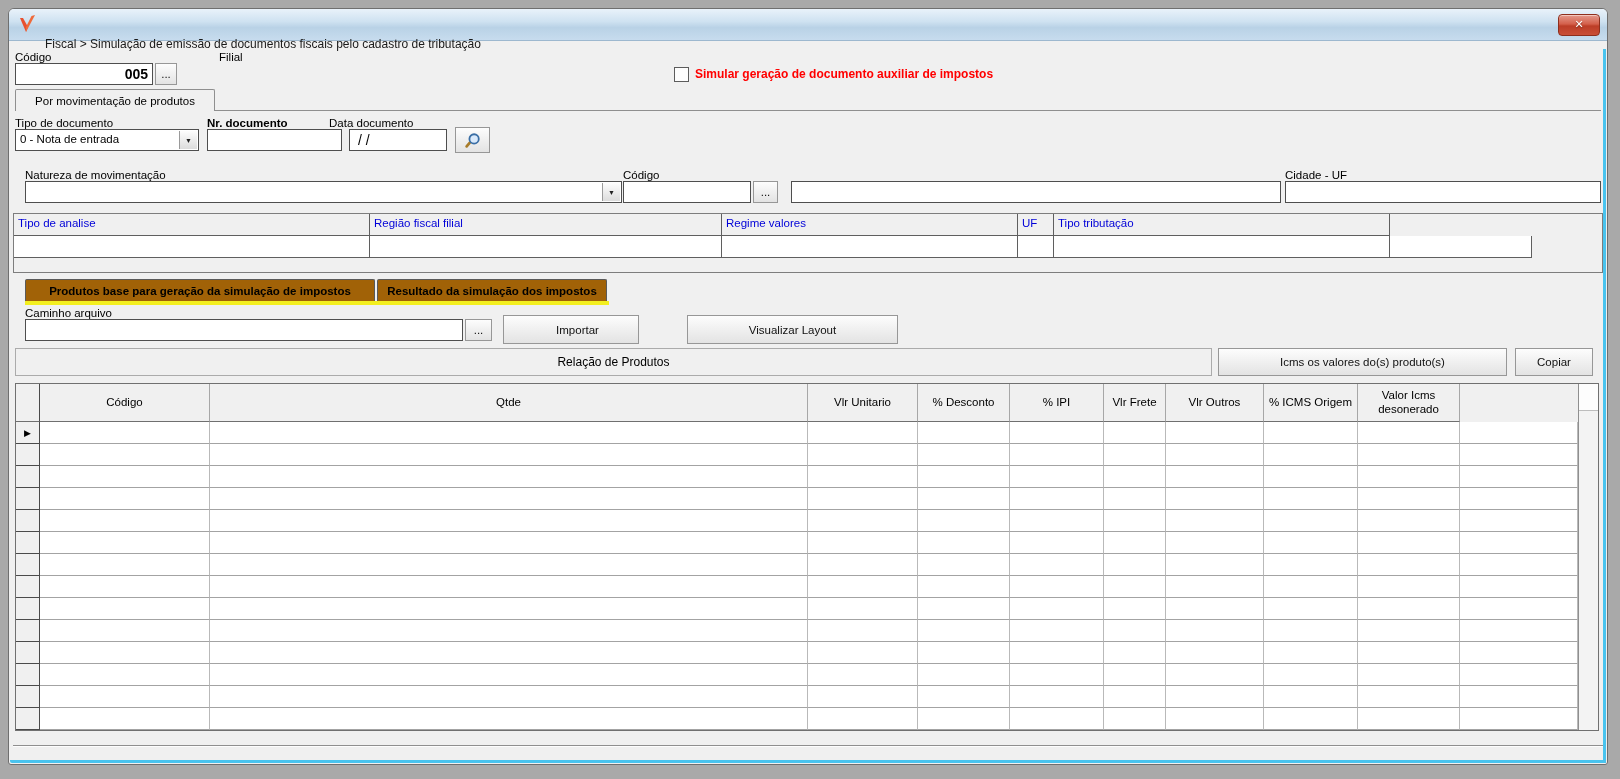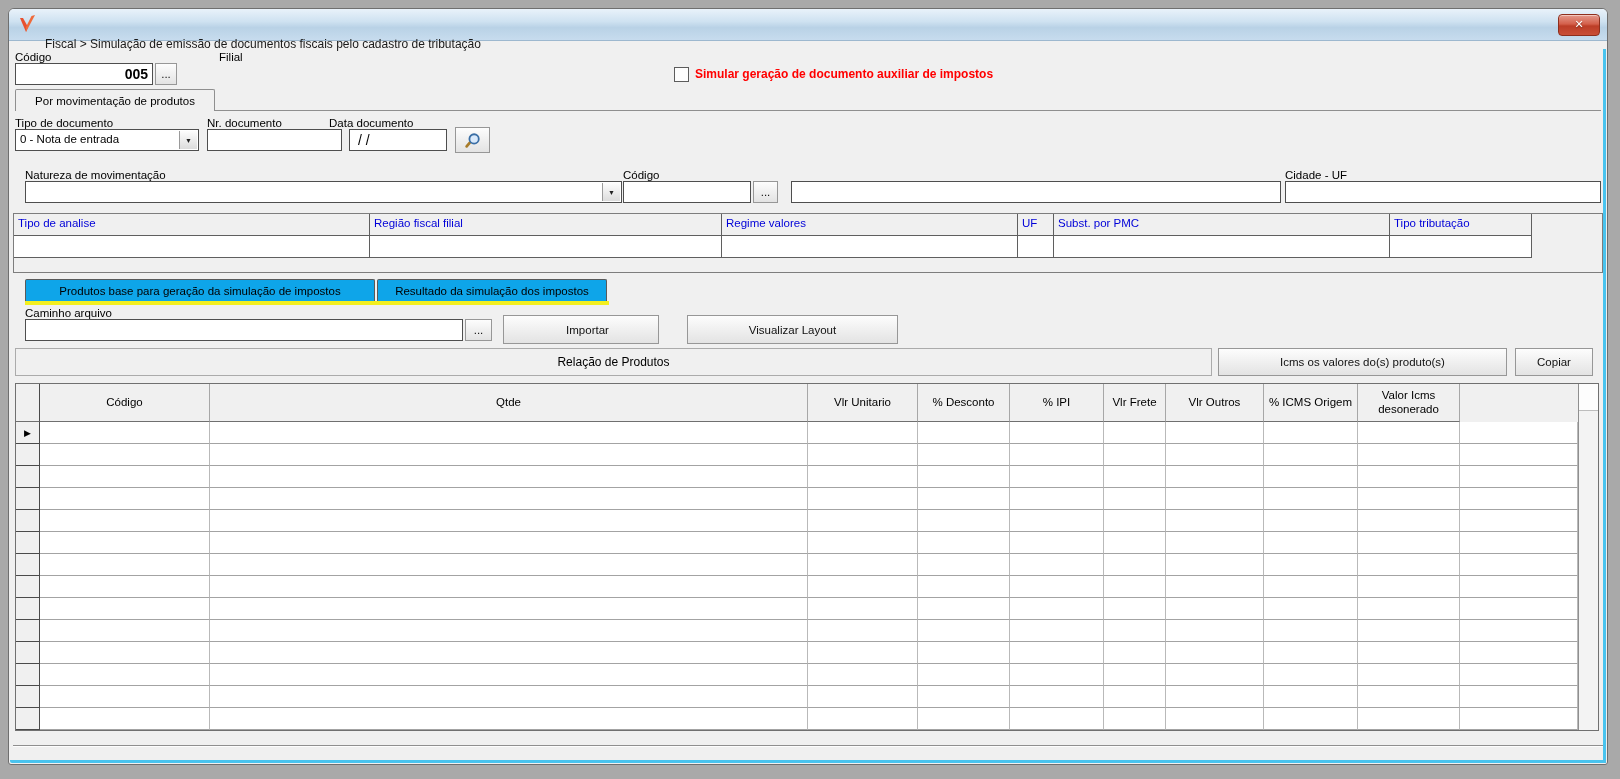--- a/index.html
+++ b/index.html
@@ -46,21 +46,21 @@
     display:flex;align-items:center;justify-content:center;font-size:7px;color:#222;
   }
   .checkbox{position:absolute;width:13px;height:13px;background:#fdfdfd;border:1px solid #5c5c5c;box-sizing:content-box;cursor:pointer;}
   
   .tabline{position:absolute;height:1px;background:#8f8f8f;}
   .tab{
     position:absolute;height:22px;box-sizing:border-box;background:#f0f0f0;
     border:1px solid #8f8f8f;border-bottom:none;border-radius:2px 2px 0 0;
     font-size:11.5px;display:flex;align-items:center;justify-content:center;padding:0 9px;cursor:pointer;white-space:nowrap;
   }
-  .tab.yellow{background:#0ea5e9;border-color:#5a5a5a;}
+  .tab.yellow{background:#a16207;border-color:#5a5a5a;font-weight:bold;}
   .yellow-underline{position:absolute;height:4px;background:#f3ef1f;}
   
   .agrid{
     position:absolute;left:4px;top:204px;width:1590px;height:60px;box-sizing:border-box;
     border:1px solid #7d7d7d;background:#f0f0f0;
     --acols:356px 352px 296px 36px 336px 142px 1fr;
   }
   .agrid-header,.agrid-row{display:grid;grid-template-columns:var(--acols);height:22px;}
   .agrid-header .hcell{
     border-right:1px solid #5f5f5f;border-bottom:1px solid #5f5f5f;
@@ -126,21 +126,21 @@
   <span class="red-label" style="left:686px;top:58px;">Simular geração de documento auxiliar de impostos</span>
 
   <div class="tabline" style="left:6px;top:101px;width:1586px;"></div>
   <div class="tab" style="left:6px;top:80px;min-width:200px;">Por movimentação de produtos</div>
 
   <span class="lbl" style="left:6px;top:108px;">Tipo de documento</span>
   <div class="combo" style="left:6px;top:120px;width:184px;">
     <span class="combo-text">0 - Nota de entrada</span>
     <span class="combo-btn">▼</span>
   </div>
-  <span class="lbl" style="left:198px;top:108px;">Nr. documento</span>
+  <span class="lbl" style="left:198px;top:108px;font-weight:bold;">Nr. documento</span>
   <input class="tb" style="left: 198px; top: 120px; width: 135px;" value="">
   <span class="lbl" style="left:320px;top:108px;">Data documento</span>
   <input class="tb" style="left: 340px; top: 120px; width: 98px; padding-left: 8px;" value="/ /">
   <div class="btn" style="left:446px;top:118px;width:35px;height:26px;">
     <svg width="17" height="17" viewBox="0 0 16 16">
       <line x1="5.5" y1="10" x2="2.5" y2="13.5" stroke="#a87c2a" stroke-width="2.6" stroke-linecap="round"></line>
       <circle cx="9.5" cy="6.5" r="4.4" fill="#d9e9fb" stroke="#3a6ea5" stroke-width="1.7"></circle>
     </svg>
   </div>
 
@@ -156,21 +156,20 @@
   <input class="tb" style="left: 782px; top: 172px; width: 490px;" value="">
   <span class="lbl" style="left:1276px;top:160px;">Cidade - UF</span>
   <input class="tb" style="left: 1276px; top: 172px; width: 316px;" value="">
 
   <div class="agrid">
     <div class="agrid-header">
       <div class="hcell">Tipo de analise</div>
       <div class="hcell">Região fiscal filial</div>
       <div class="hcell">Regime valores</div>
       <div class="hcell">UF</div>
-      <div class="hcell">Subst. por PMC</div>
       <div class="hcell">Tipo tributação</div>
       <div class="hcell filler"></div>
     </div>
     <div class="agrid-row">
       <div class="cell"></div>
       <div class="cell"></div>
       <div class="cell"></div>
       <div class="cell"></div>
       <div class="cell"></div>
       <div class="cell"></div>
@@ -178,21 +177,21 @@
     </div>
   </div>
 
   <div class="tab yellow" style="left:16px;top:270px;min-width:350px;">Produtos base para geração da simulação de impostos</div>
   <div class="tab yellow" style="left:368px;top:270px;min-width:230px;">Resultado da simulação dos impostos</div>
   <div class="yellow-underline" style="left:16px;top:292px;width:584px;"></div>
 
   <span class="lbl" style="left:16px;top:298px;">Caminho arquivo</span>
   <input class="tb" style="left: 16px; top: 310px; width: 438px;" value="">
   <div class="btn" style="left:456px;top:310px;width:27px;height:22px;">...</div>
-  <div class="btn" style="left:494px;top:306px;width:156px;height:29px;padding-left:13px;">Importar</div>
+  <div class="btn" style="left:494px;top:306px;width:136px;height:29px;padding-left:13px;">Importar</div>
   <div class="btn" style="left:678px;top:306px;width:211px;height:29px;">Visualizar Layout</div>
 
   <div class="panel-title">
     <span>Relação de Produtos</span>
   </div>
   <div class="btn" style="left:1209px;top:339px;width:289px;height:28px;">Icms os valores do(s) produto(s)</div>
   <div class="btn" style="left:1506px;top:339px;width:78px;height:28px;">Copiar</div>
 
   <div class="ppanel">
     <div class="pgrid">

